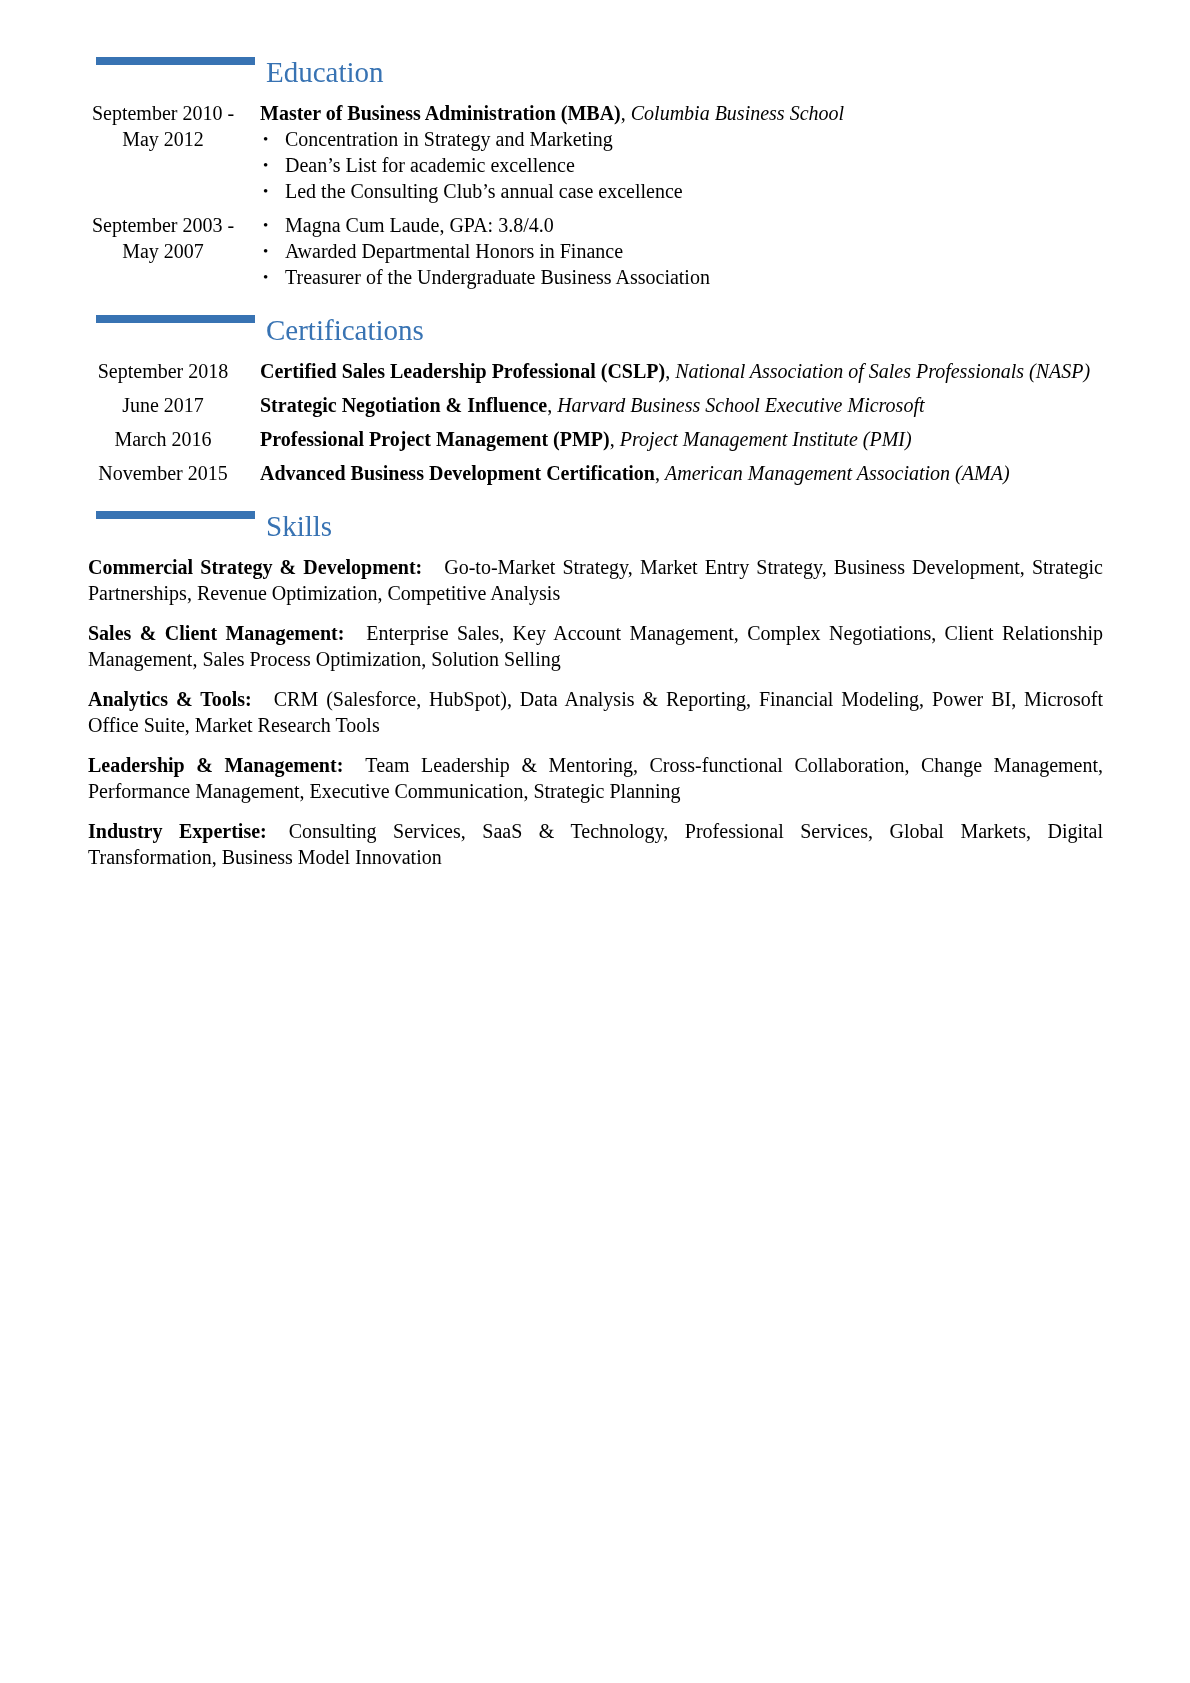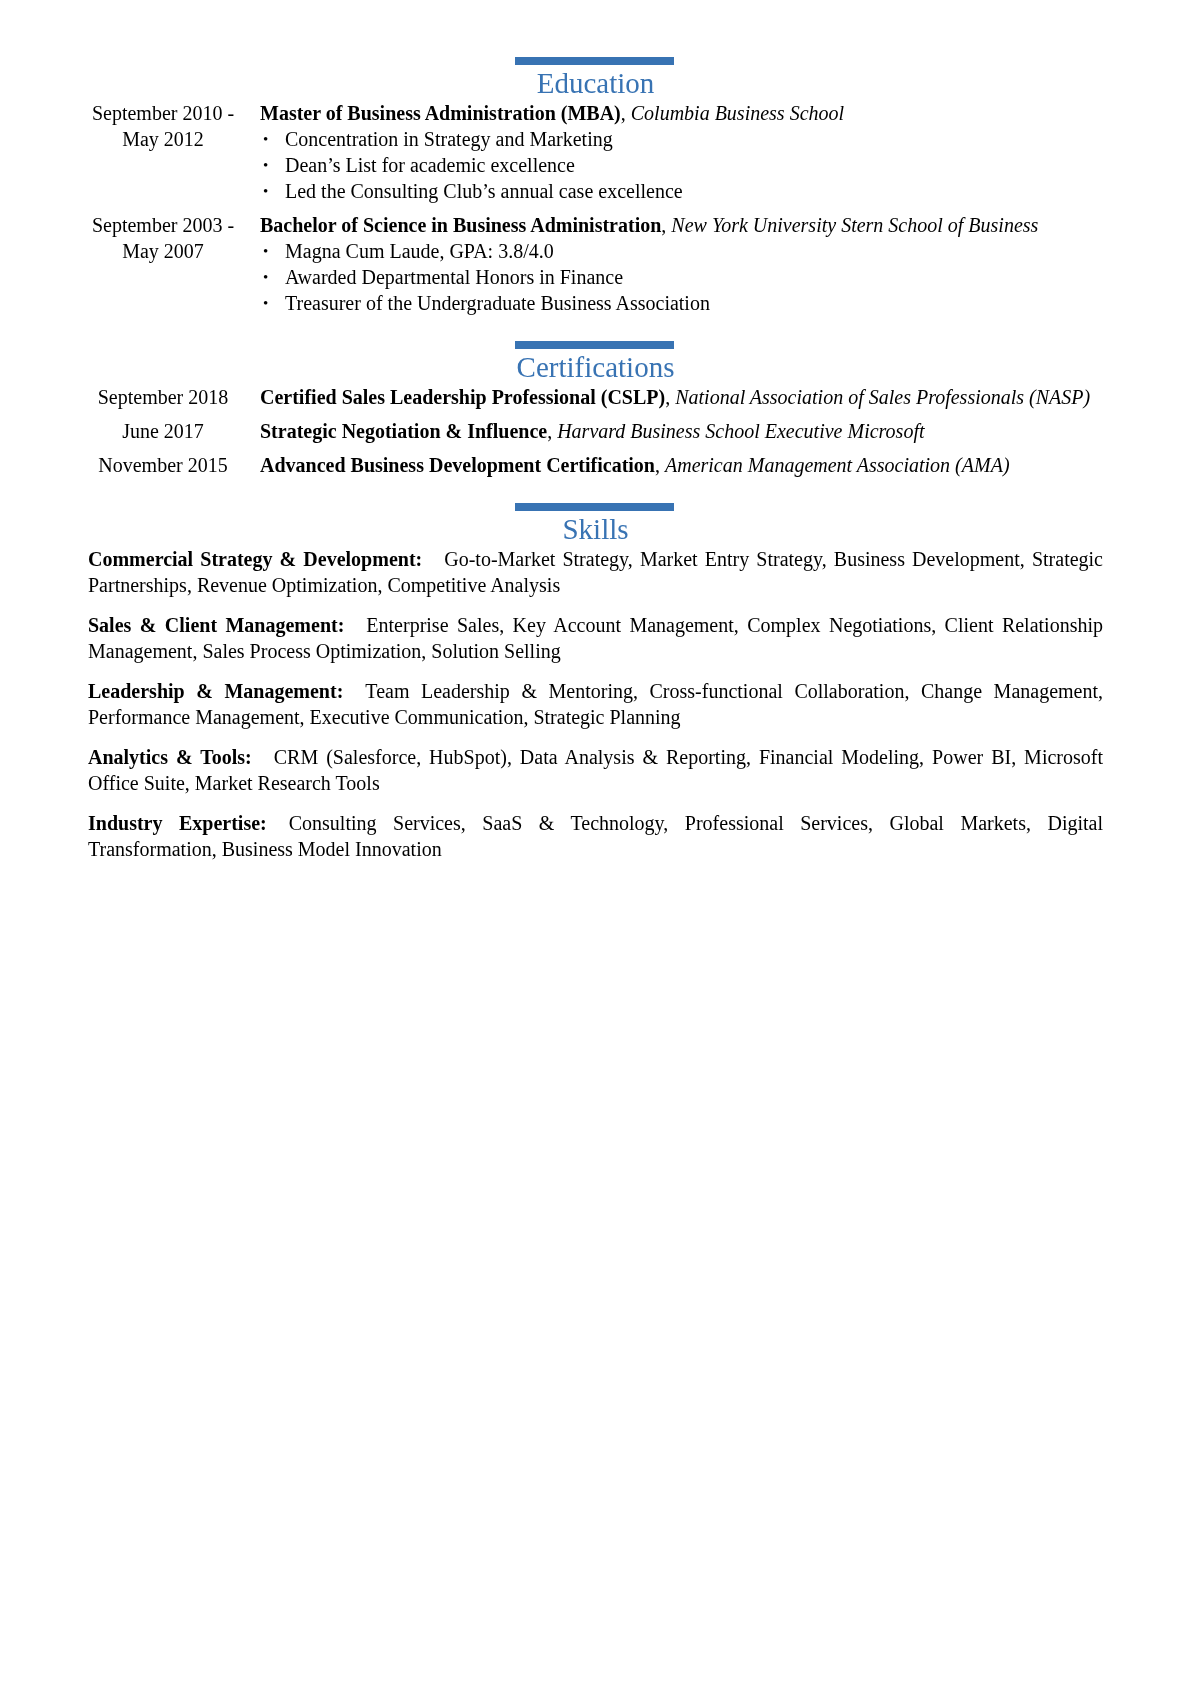--- a/index.html
+++ b/index.html
@@ -15,24 +15,23 @@
   }
   .page {
     width: 1190px;
     height: 1683px;
     padding: 54px 87px 0 88px;
   }
   .section { margin-top: 22px; }
   .section:first-child { margin-top: 0; }
   .section-header {
     display: flex;
-    align-items: center;
+    align-items: flex-start;
     height: 36px;
     margin-bottom: 10px;
-    flex-direction: column;
   }
   .section-rule {
     width: 159px;
     height: 8px;
     background: #3873b3;
     margin-left: 8px;
     margin-right: 11px;
     margin-top: 3px;
     flex-shrink: 0;
   }
@@ -83,21 +82,20 @@
           <li>Concentration in Strategy and Marketing</li>
           <li>Dean’s List for academic excellence</li>
           <li>Led the Consulting Club’s annual case excellence</li>
         </ul>
       </div>
     </div>
 
     <div class="entry">
       <div class="entry-date">September 2003 - May 2007</div>
       <div class="entry-body">
-        <div><span class="entry-title">Bachelor of Science in Business Administration</span><span>, </span><span class="entry-inst">New York University Stern School of Business</span></div>
         <ul class="bullets">
           <li>Magna Cum Laude, GPA: 3.8/4.0</li>
           <li>Awarded Departmental Honors in Finance</li>
           <li>Treasurer of the Undergraduate Business Association</li>
         </ul>
       </div>
     </div>
   </div>
 
   <div class="section">
@@ -109,33 +107,37 @@
     <div class="entry">
       <div class="entry-date">September 2018</div>
       <div class="entry-body"><span class="entry-title">Certified Sales Leadership Professional (CSLP)</span><span>, </span><span class="entry-inst">National Association of Sales Professionals (NASP)</span></div>
     </div>
 
     <div class="entry">
       <div class="entry-date">June 2017</div>
       <div class="entry-body"><span class="entry-title">Strategic Negotiation &amp; Influence</span><span>, </span><span class="entry-inst">Harvard Business School Executive Microsoft</span></div>
     </div>
 
+    <div class="entry">
+      <div class="entry-date">March 2016</div>
+      <div class="entry-body"><span class="entry-title">Professional Project Management (PMP)</span><span>, </span><span class="entry-inst">Project Management Institute (PMI)</span></div>
+    </div>
 
     <div class="entry">
       <div class="entry-date">November 2015</div>
       <div class="entry-body"><span class="entry-title">Advanced Business Development Certification</span><span>, </span><span class="entry-inst">American Management Association (AMA)</span></div>
     </div>
   </div>
 
   <div class="section">
     <div class="section-header">
       <div class="section-rule"></div>
       <div class="section-title">Skills</div>
     </div>
 
     <p class="skill-para"><span class="skill-label">Commercial Strategy &amp; Development:</span><span>Go-to-Market Strategy, Market Entry Strategy, Business Development, Strategic Partnerships, Revenue Optimization, Competitive Analysis</span></p>
     <p class="skill-para"><span class="skill-label">Sales &amp; Client Management:</span><span>Enterprise Sales, Key Account Management, Complex Negotiations, Client Relationship Management, Sales Process Optimization, Solution Selling</span></p>
+    <p class="skill-para"><span class="skill-label">Analytics &amp; Tools:</span><span>CRM (Salesforce, HubSpot), Data Analysis &amp; Reporting, Financial Modeling, Power BI, Microsoft Office Suite, Market Research Tools</span></p>
     <p class="skill-para"><span class="skill-label">Leadership &amp; Management:</span><span>Team Leadership &amp; Mentoring, Cross-functional Collaboration, Change Management, Performance Management, Executive Communication, Strategic Planning</span></p>
-    <p class="skill-para"><span class="skill-label">Analytics &amp; Tools:</span><span>CRM (Salesforce, HubSpot), Data Analysis &amp; Reporting, Financial Modeling, Power BI, Microsoft Office Suite, Market Research Tools</span></p>
     <p class="skill-para"><span class="skill-label">Industry Expertise:</span><span>Consulting Services, SaaS &amp; Technology, Professional Services, Global Markets, Digital Transformation, Business Model Innovation</span></p>
   </div>
 
 </div>
 
 </body></html>

